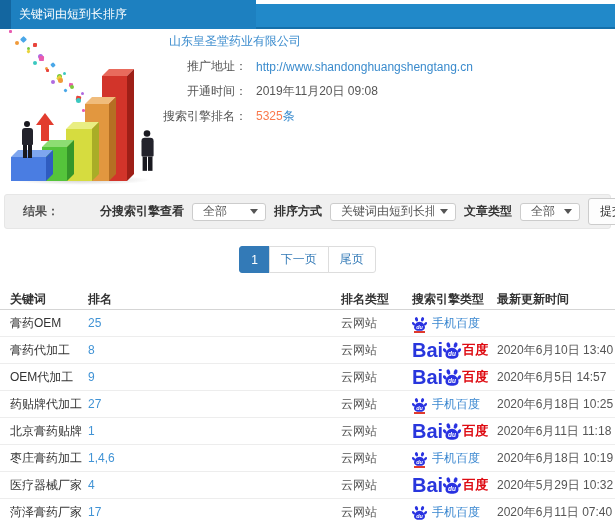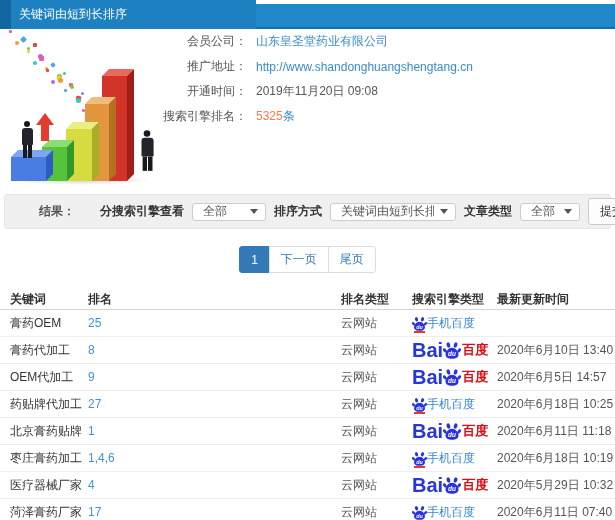--- a/index.html
+++ b/index.html
@@ -51,21 +51,21 @@
   .info-row { display:flex; align-items:center; height:25px; }
   .info-label { width:87px; text-align:right; color:#555; }
   .info-value { margin-left:9px; }
   .link-blue { color:#3a8bcd; text-decoration:none; cursor:pointer; }
   .plain-val { color:#555; }
   .num-orange { color:#fa7a4d; }
   .unit-blue { color:#3a8bcd; }
 
   
   .filter-bar { margin:2px 4px 0; height:35px; background:#f0f0f0; border:1px solid #e6e6e6;
-    border-radius:3px; display:flex; align-items:center; padding-left:34px; }
+    border-radius:3px; display:flex; align-items:center; padding-left:18px; }
   .result-label { font-weight:bold; color:#555; }
   .filter-controls { margin-left:auto; display:flex; align-items:center; gap:8px; margin-right:-26px; }
   .f-label { font-weight:bold; color:#333; white-space:nowrap; }
   .select { height:18px; background:#fff; border:1px solid #ccc; border-radius:3px;
     display:flex; align-items:center; padding:0 7px 0 10px; color:#555; cursor:pointer; white-space:nowrap; }
   .sel-engine { width:74px; } .sel-sort { width:126px; } .sel-article { width:60px; }
   .select .val { flex:1; overflow:hidden; }
   .caret { width:0; height:0; border-left:4px solid transparent; border-right:4px solid transparent;
     border-top:5px solid #555; margin-left:6px; flex:none; }
   .submit-btn { height:27px; width:48px; background:#fdfdfd; border:1px solid #ccc; border-radius:3px;
@@ -85,21 +85,21 @@
     align-items:center; padding-left:10px; }
   .thead { height:21px; font-weight:bold; border-bottom:1px solid #d5d5d5; color:#333; }
   .trow { height:27px; border-bottom:1px solid #ededed; }
   .cell-rank a { color:#4193d5; text-decoration:none; }
   .cell-ranktype, .cell-time { color:#555; }
   .cell-engine { display:flex; align-items:center; }
 
   .baidu-logo { display:flex; align-items:center; }
   .bai-txt { color:#2836dd; font-weight:bold; font-size:20px; }
   .baidu-cn { color:#de0b12; font-weight:bold; font-size:13px; margin-left:1px; }
-  .mobile-logo { display:flex; align-items:center; color:#3a87d0; }
+  .mobile-logo { display:flex; align-items:center; gap:5px; color:#3a87d0; }
   .paw-wrap { position:relative; display:flex; }
   .paw-wrap.underlined::after { content:""; position:absolute; left:2px; right:2px; bottom:-2px;
     height:2px; background:#e03a2e; }
 </style>
 </head>
 <body>
 
 <div class="topbar">
   <div class="topbar-bg"></div>
   <div class="topbar-tab">
@@ -158,21 +158,20 @@
       <div class="confetti" style="width: 4px; height: 4px; left: 102.606px; top: 87.0606px; background: rgb(232, 69, 60); transform: rotate(14deg);"></div>
       <div class="confetti" style="width: 5px; height: 5px; left: 91.4848px; top: 82.8485px; background: rgb(176, 106, 224); border-radius: 50%;"></div>
       <div class="confetti" style="width: 3px; height: 3px; left: 97.3636px; top: 78.6364px; background: rgb(232, 212, 58); transform: rotate(60deg);"></div>
       <div class="confetti" style="width: 4px; height: 4px; left: 103.242px; top: 89.4242px; background: rgb(58, 200, 192); border-radius: 50%;"></div>
       <div class="confetti" style="width: 5px; height: 5px; left: 109.121px; top: 85.2121px; background: rgb(232, 91, 176); transform: rotate(16deg);"></div>
       <div class="confetti" style="width: 3px; height: 3px; left: 115px; top: 96px; background: rgb(240, 154, 58); border-radius: 50%;"></div>
     </div>
 
   <div class="info-rows">
     <div class="info-row">
-      <span class="info-label">会员公司：</span>
       <a class="info-value link-blue">山东皇圣堂药业有限公司</a>
     </div>
     <div class="info-row">
       <span class="info-label">推广地址：</span>
       <a class="info-value link-blue">http://www.shandonghuangshengtang.cn</a>
     </div>
     <div class="info-row">
       <span class="info-label">开通时间：</span>
       <span class="info-value plain-val">2019年11月20日 09:08</span>
     </div>

